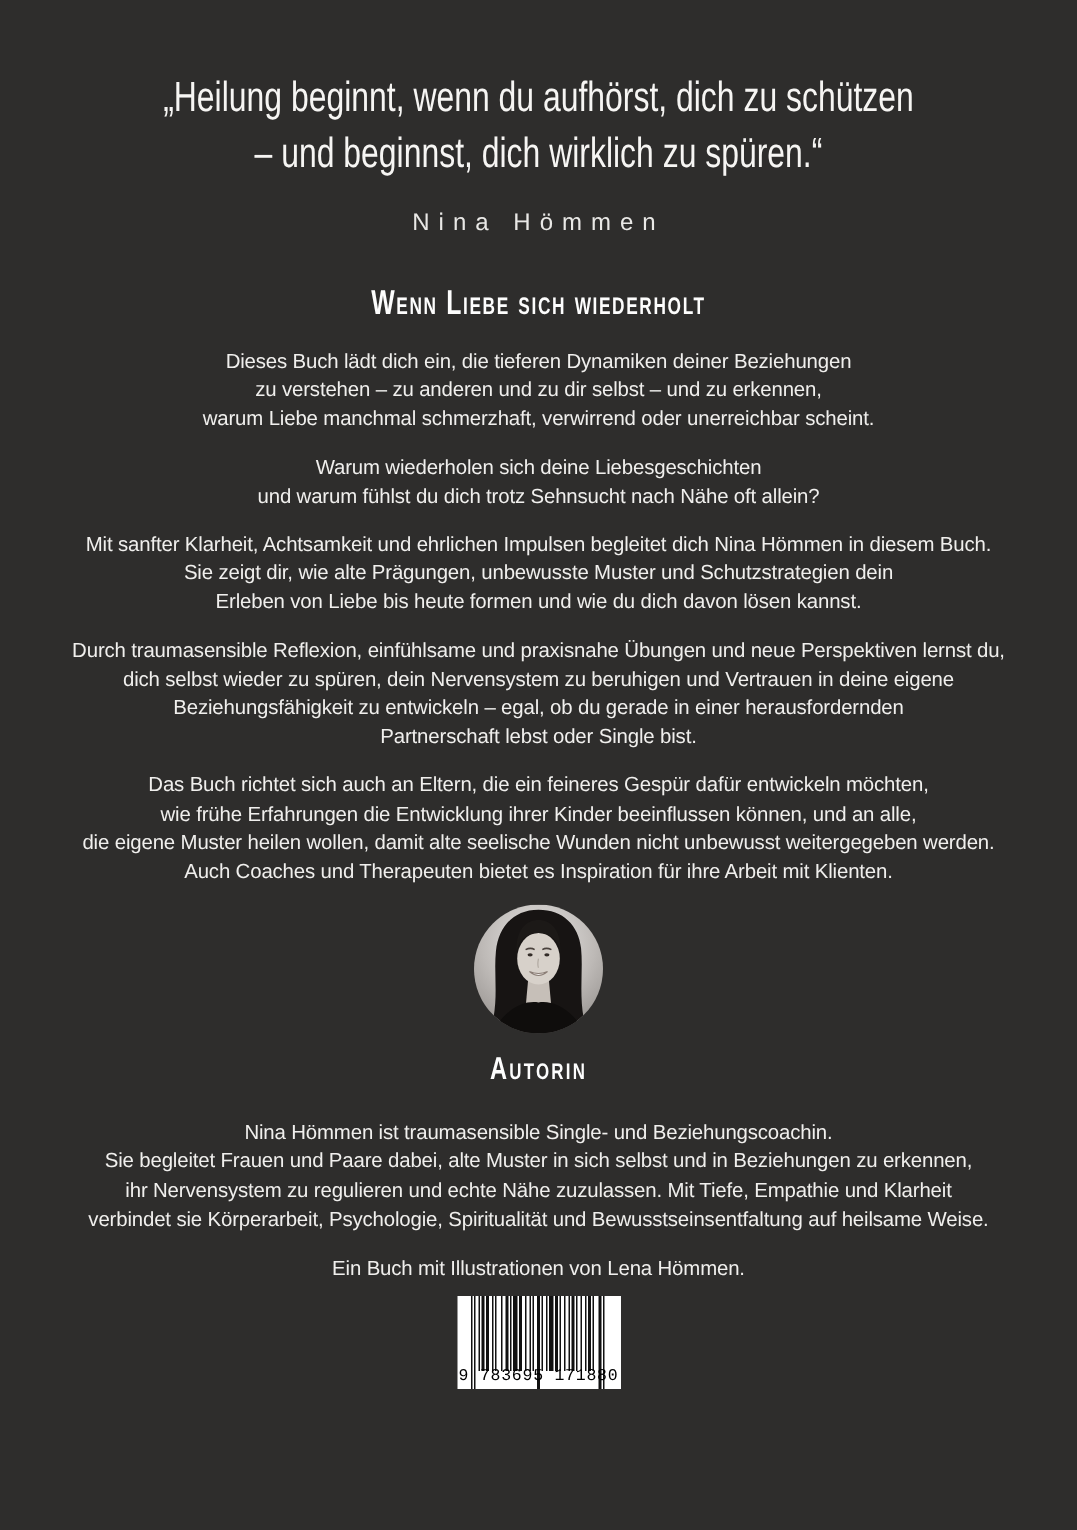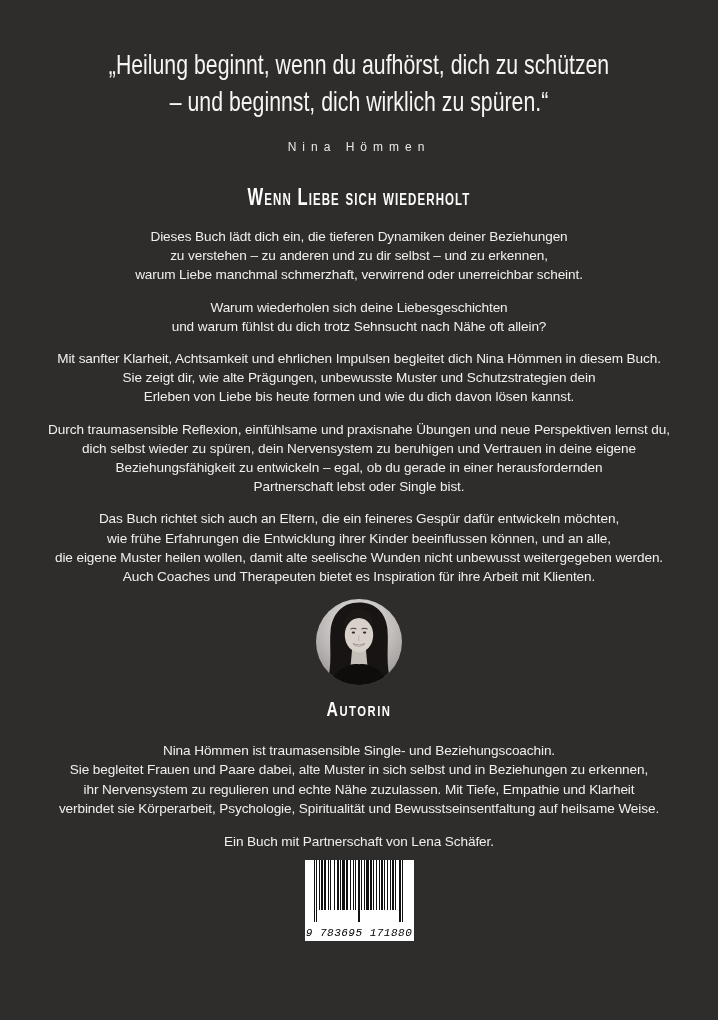--- a/index.html
+++ b/index.html
@@ -24,21 +24,21 @@
     font-size: 28px;
     line-height: 37px;
     font-weight: 300;
     color: #f6f5f3;
     white-space: nowrap;
     transform: scaleX(0.76);
     transform-origin: 50% 50%;
   }
   .attribution {
     margin-top: 20px;
-    font-size: 12px;
+    font-size: 16px;
     font-weight: 300;
     letter-spacing: 6px;
     color: #e9e8e6;
     white-space: nowrap;
   }
   .book-title {
     margin: 30px 0 0 0;
     font-size: 23px;
     font-weight: 700;
     font-variant: small-caps;
@@ -83,24 +83,23 @@
     margin-top: 20px;
     margin-bottom: 0;
   }
   .illustrator-note {
     margin-top: 14px;
     margin-bottom: 0;
   }
   .barcode {
     position: relative;
     width: 109px;
-    height: 81px;
+    height: 62px;
     background: #ffffff;
     margin: 9px auto 4px auto;
-    font-style: italic;
   }
   .barcode-bars {
     position: relative;
     height: 70px;
     margin: 6px auto 0 auto;
   }
   .barcode-bars .bar {
     position: absolute;
     top: 0;
     background: #111111;
@@ -172,21 +171,21 @@
 
         <path d="M14,100 C24,80 40,74 50,76 C60,74 76,80 86,100 Z" fill="#0f0d0c"></path>
       </g>
     </svg>
   </div>
 
   <h2 class="author-heading">Autorin</h2>
 
   <p class="bio">Nina Hömmen ist traumasensible Single- und Beziehungscoachin.<br>Sie begleitet Frauen und Paare dabei, alte Muster in sich selbst und in Beziehungen zu erkennen,<br>ihr Nervensystem zu regulieren und echte Nähe zuzulassen. Mit Tiefe, Empathie und Klarheit<br>verbindet sie Körperarbeit, Psychologie, Spiritualität und Bewusstseinsentfaltung auf heilsame Weise.</p>
 
-  <p class="illustrator-note">Ein Buch mit Partnerschaft von Lena Schäfer.</p>
+  <p class="illustrator-note">Ein Buch mit Illustrationen von Lena Hömmen.</p>
 
   <div class="barcode">
     <div class="barcode-bars" style="width: 90px;">
         <div class="bar" style="left: 0px; width: 1px; height: 62px;"></div>
         <div class="bar" style="left: 2px; width: 1px; height: 62px;"></div>
         <div class="bar" style="left: 5px; width: 1px; height: 50px;"></div>
         <div class="bar" style="left: 7px; width: 2px; height: 50px;"></div>
         <div class="bar" style="left: 10px; width: 2px; height: 50px;"></div>
         <div class="bar" style="left: 14px; width: 1px; height: 50px;"></div>
         <div class="bar" style="left: 16px; width: 1px; height: 50px;"></div>

